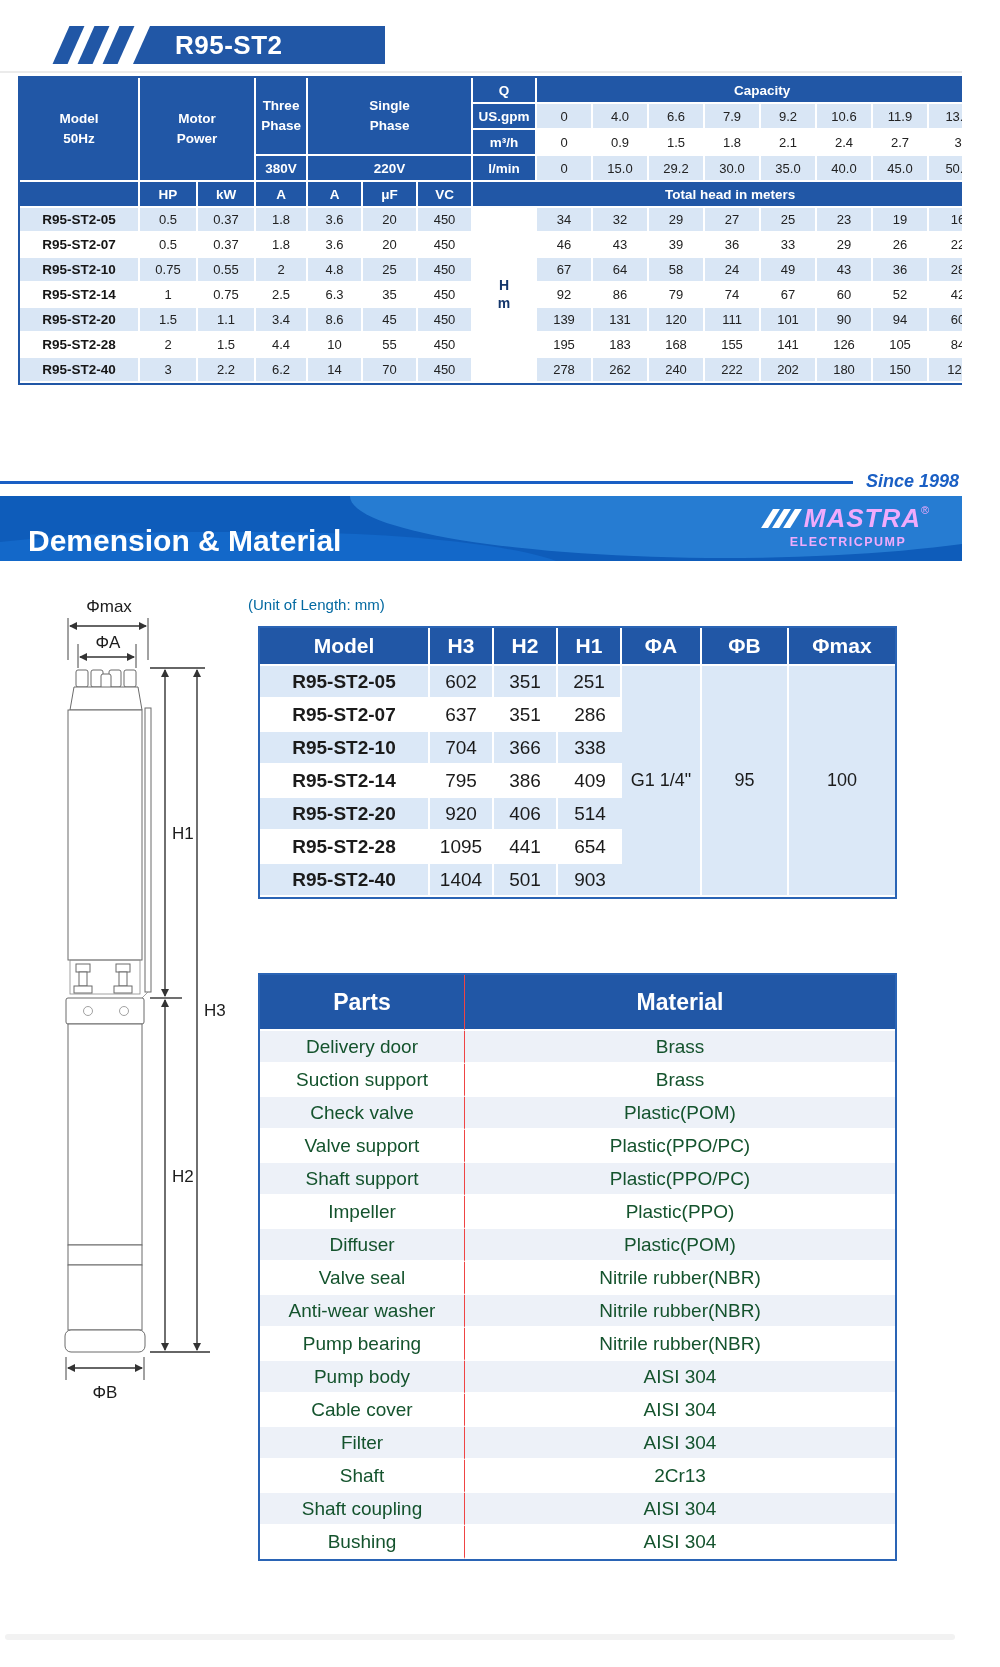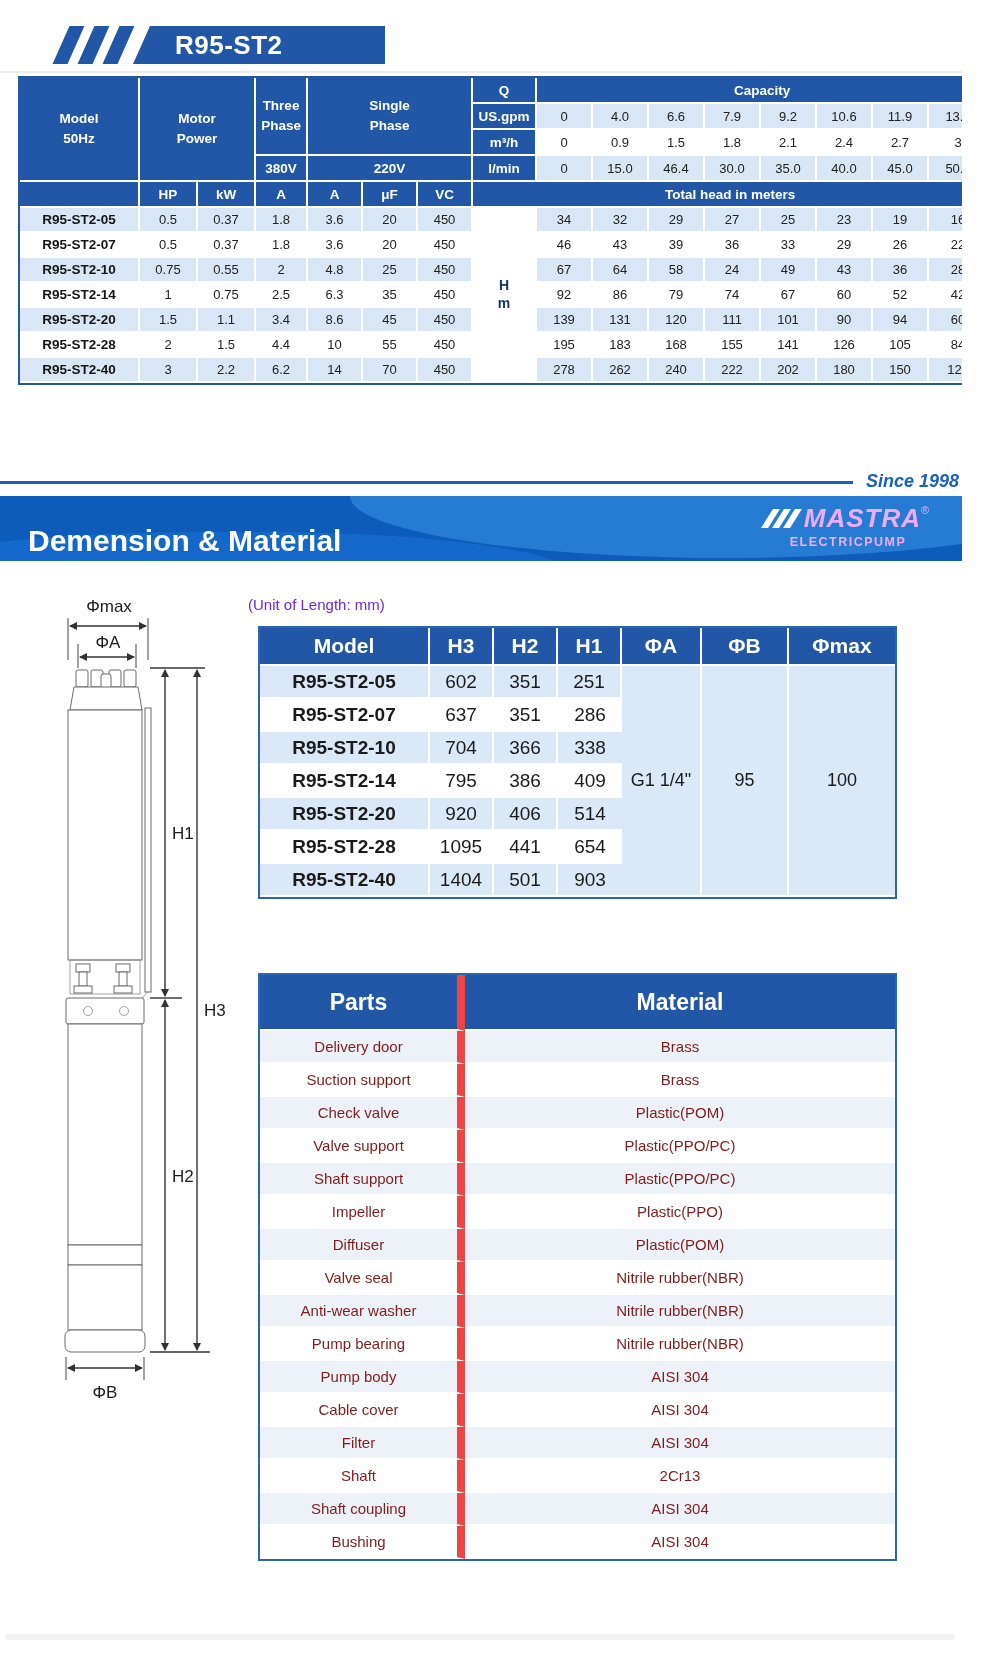--- a/index.html
+++ b/index.html
@@ -56,43 +56,43 @@
 
   
   .pump-svg{position:absolute;left:30px;top:560px;}
   .pump-svg .outline{fill:#fff;stroke:#6b6b6b;stroke-width:1;}
   .pump-svg .detail{fill:none;stroke:#8a8a8a;stroke-width:.8;}
   .pump-svg .dim{stroke:#333;stroke-width:1.4;fill:none;}
   .pump-svg .thin{stroke:#444;stroke-width:1;fill:none;}
   .pump-svg text{font-family:"Liberation Sans",sans-serif;font-size:17px;fill:#1c1c1c;}
 
   
-  .unit-note{position:absolute;left:248px;top:596px;font-size:15px;color:#6d28d9;}
+  .unit-note{position:absolute;left:248px;top:596px;font-size:15px;color:#0369a1;}
 
   
   .dim-table{position:absolute;left:258px;top:626px;width:635px;border:2px solid #2a64b5;}
   .dim-table th,.dim-table td{border-right:2px solid #fff;border-bottom:2px solid #fff;}
   .dim-table th:last-child,.dim-table td:last-child{border-right:none;}
   .dim-table th{background:#2157a6;color:#fff;font-weight:bold;font-size:21px;height:36px;}
   .dim-table tbody tr{height:33px;}
   .dim-table tbody tr.odd{background:#dbe8f7;}
   .dim-table tbody tr.even{background:#fff;}
   .dim-table td{font-size:19px;color:#1b1b1b;background:transparent;}
   .dim-table td.model-cell{font-weight:bold;}
   .dim-table td.merge-cell{background:transparent !important;font-size:18px;}
 
   
   .parts-table{position:absolute;left:258px;top:973px;width:635px;border:2px solid #2a64b5;}
-  .parts-table th,.parts-table td{border-right:8px solid #ef4444;border-bottom:2px solid #fff;}
+  .parts-table th,.parts-table td{border-right:1px solid #ef4444;border-bottom:2px solid #fff;}
   .parts-table th:last-child,.parts-table td:last-child{border-right:none;}
   .parts-table th{background:#2157a6;color:#fff;font-weight:bold;font-size:23px;height:54px;}
   .parts-table tbody tr{height:33px;}
   .parts-table tbody tr.odd{background:#edf1f8;}
   .parts-table tbody tr.even{background:#fff;}
-  .parts-table td{font-size:15px;color:#7f1d1d;background:transparent;}
+  .parts-table td{font-size:19px;color:#14532d;background:transparent;}
 
   .footer-rule{position:absolute;left:5px;top:1634px;width:950px;height:6px;background:#f2f2f2;border-radius:3px;}
 </style>
 </head>
 <body>
 
 <div class="page">
 
   <div class="title-banner">
     <div class="tb-stripe tb-s1"></div>
@@ -157,21 +157,21 @@
           <td>2.4</td>
           <td>2.7</td>
           <td>3</td>
         </tr>
       <tr class="tint">
         <th>380V</th>
         <th colspan="3">220V</th>
         <th>l/min</th>
       <td>0</td>
           <td>15.0</td>
-          <td>46.4</td>
+          <td>29.2</td>
           <td>30.0</td>
           <td>35.0</td>
           <td>40.0</td>
           <td>45.0</td>
           <td>50.0</td>
         </tr>
       <tr>
         <th></th>
         <th>HP</th>
         <th>kW</th>

